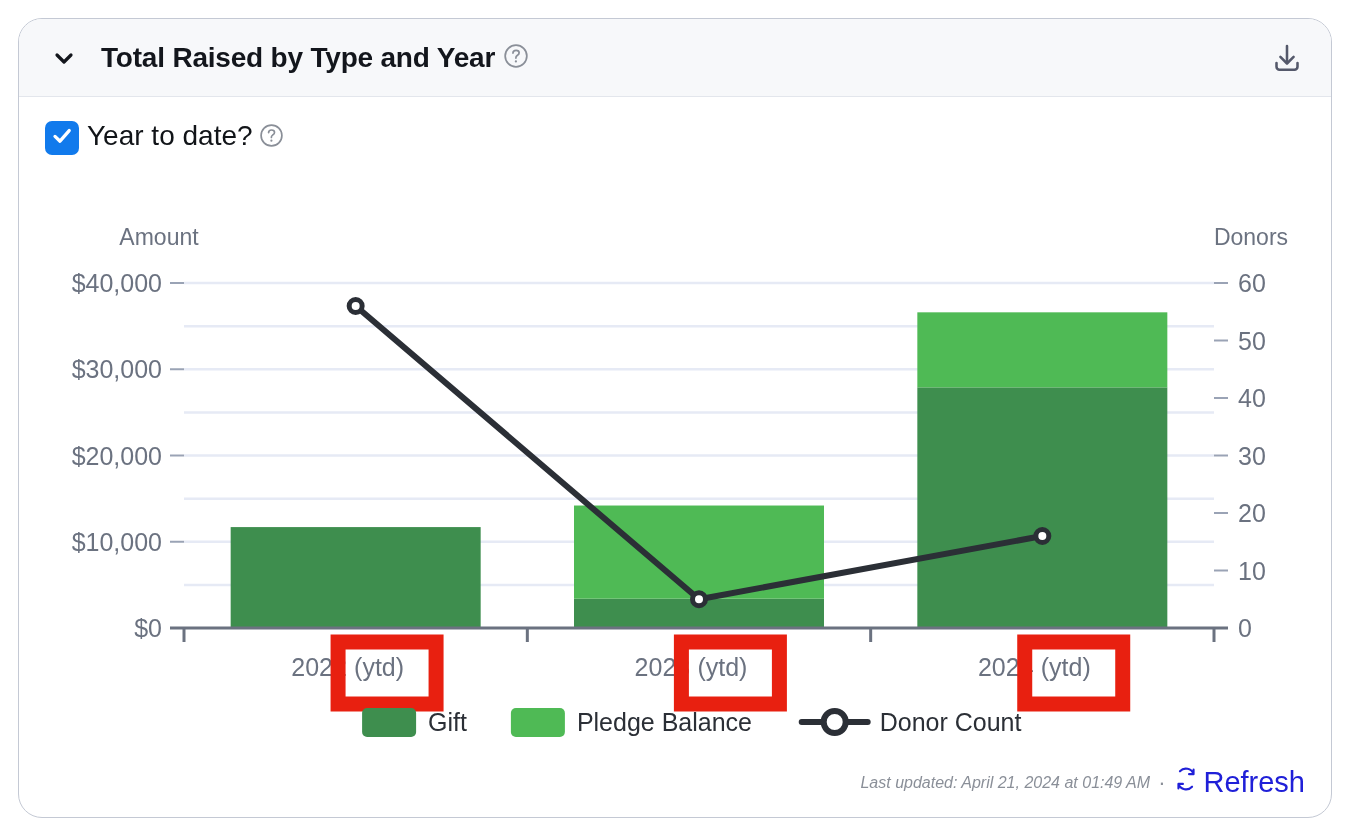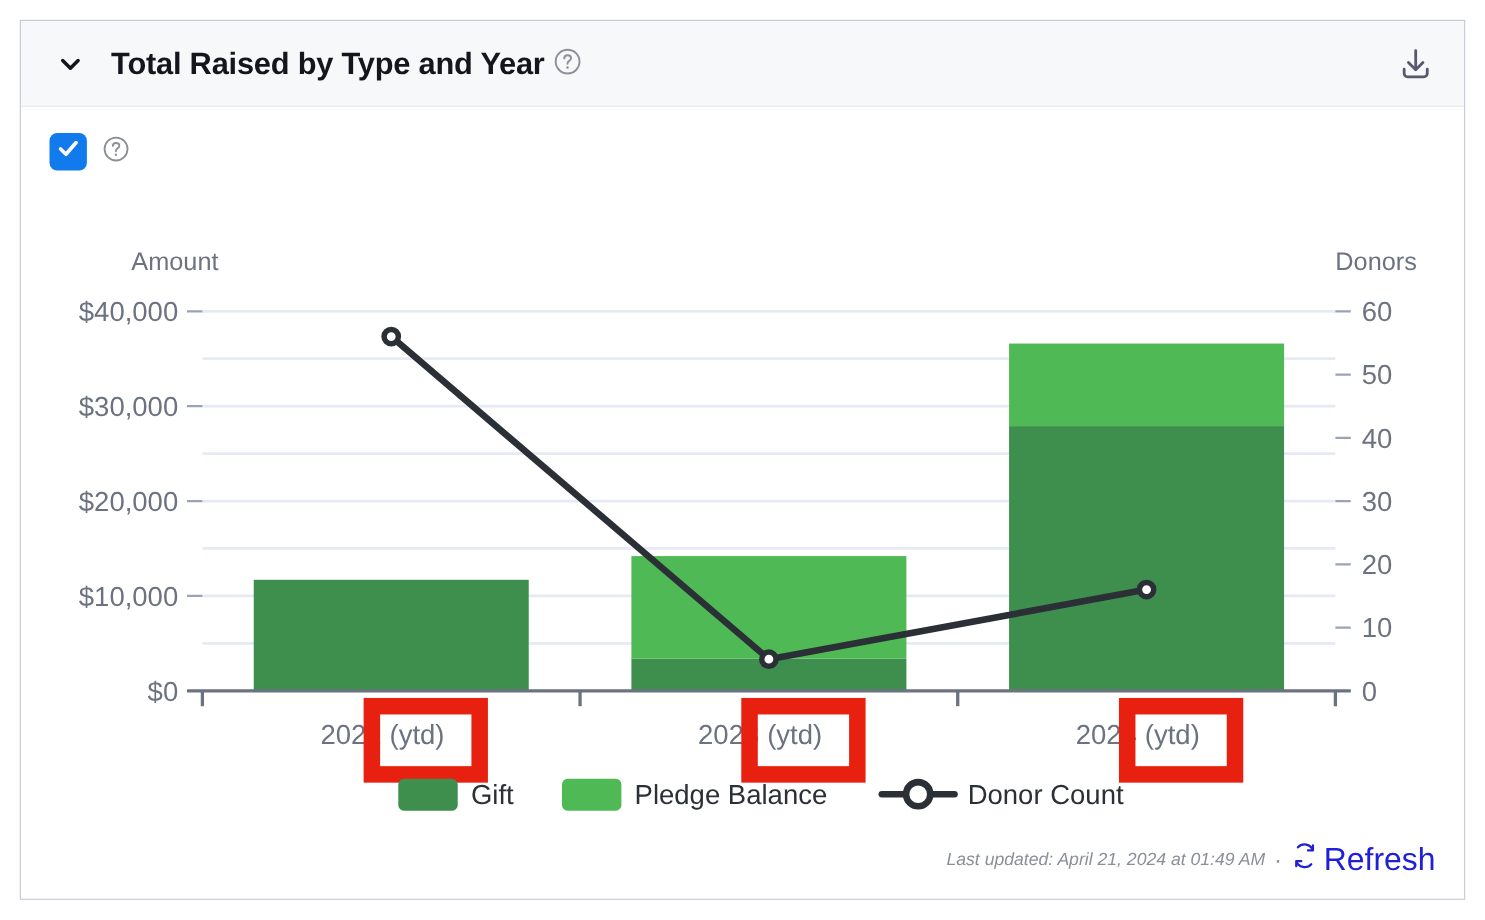--- a/index.html
+++ b/index.html
@@ -9,21 +9,21 @@
     background: #ffffff;
     font-family: "Liberation Sans", sans-serif;
   }
 
   
   .card {
     position: absolute;
     left: 18px; top: 18px;
     width: 1314px; height: 800px;
     border: 1px solid #c4c9d4;
-    border-radius: 0;
+    border-radius: 24px;
     background: #ffffff;
     overflow: hidden;
   }
 
   
   .card-header {
     position: relative;
     height: 78px;
     background: #f7f8fa;
     border-bottom: 1px solid #e3e6ec;
@@ -136,21 +136,21 @@
 
   <div class="controls">
     <div class="checkbox">
       <span>
         <svg width="24" height="24" viewBox="0 0 24 24" fill="none">
           <path d="M5 12.4 L10 17.2 L19.2 6.6" stroke="#ffffff" stroke-width="3.3" stroke-linecap="round" stroke-linejoin="round"></path>
         </svg>
       </span>
     </div>
     <div class="checkbox-label">
-      <span class="help-icon-2">
+      <span>Year to date?</span><span class="help-icon-2">
         <svg width="25" height="25" viewBox="0 0 24 24" fill="none">
           <circle cx="12" cy="12" r="10" stroke="#8a8f98" stroke-width="1.6"></circle>
           <path d="M9.2 9.3c0-1.6 1.3-2.6 2.9-2.6 1.6 0 2.8 1 2.8 2.4 0 1.3-.8 1.9-1.8 2.5-.9.6-1.2 1-1.2 1.9v.4" stroke="#8a8f98" stroke-width="1.6" stroke-linecap="round"></path>
           <circle cx="11.9" cy="17" r="1.05" fill="#8a8f98"></circle>
         </svg>
       </span>
     </div>
   </div>
 
   <div class="chart">

